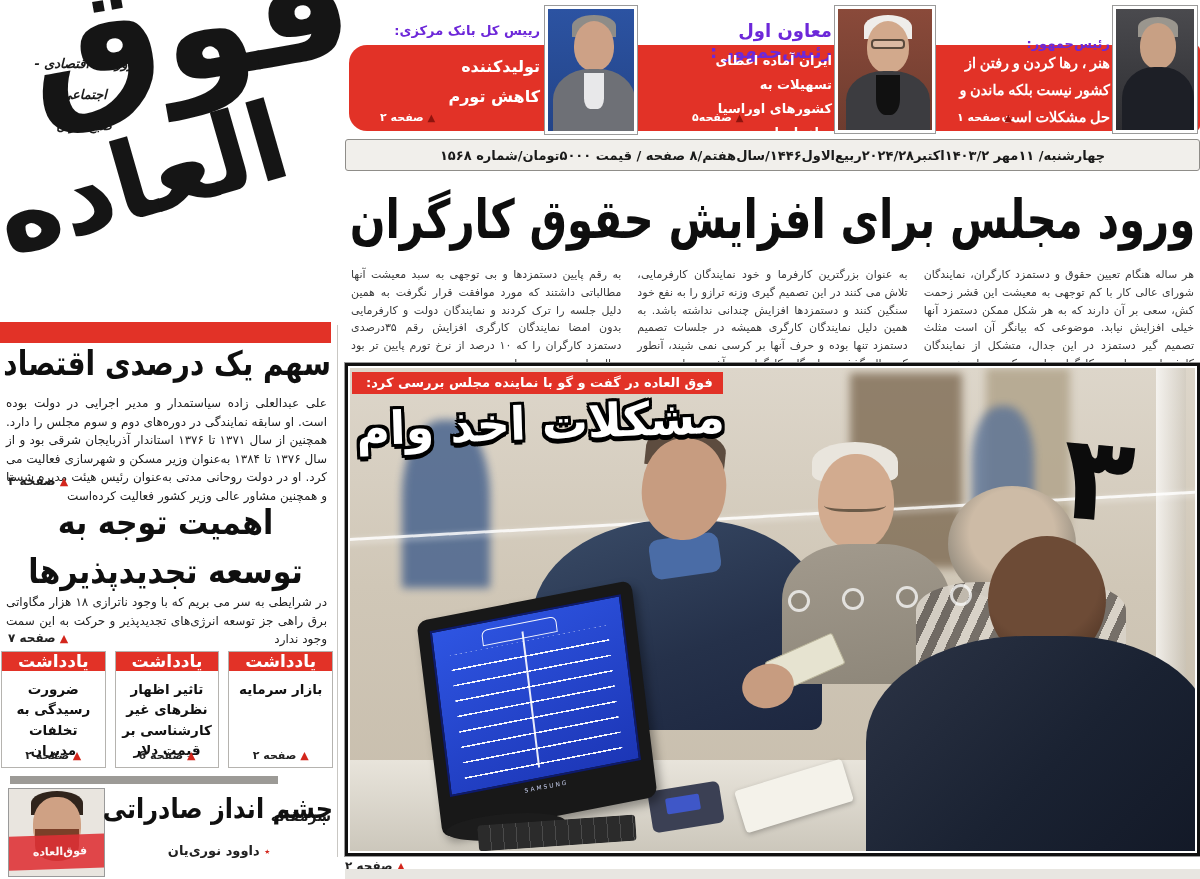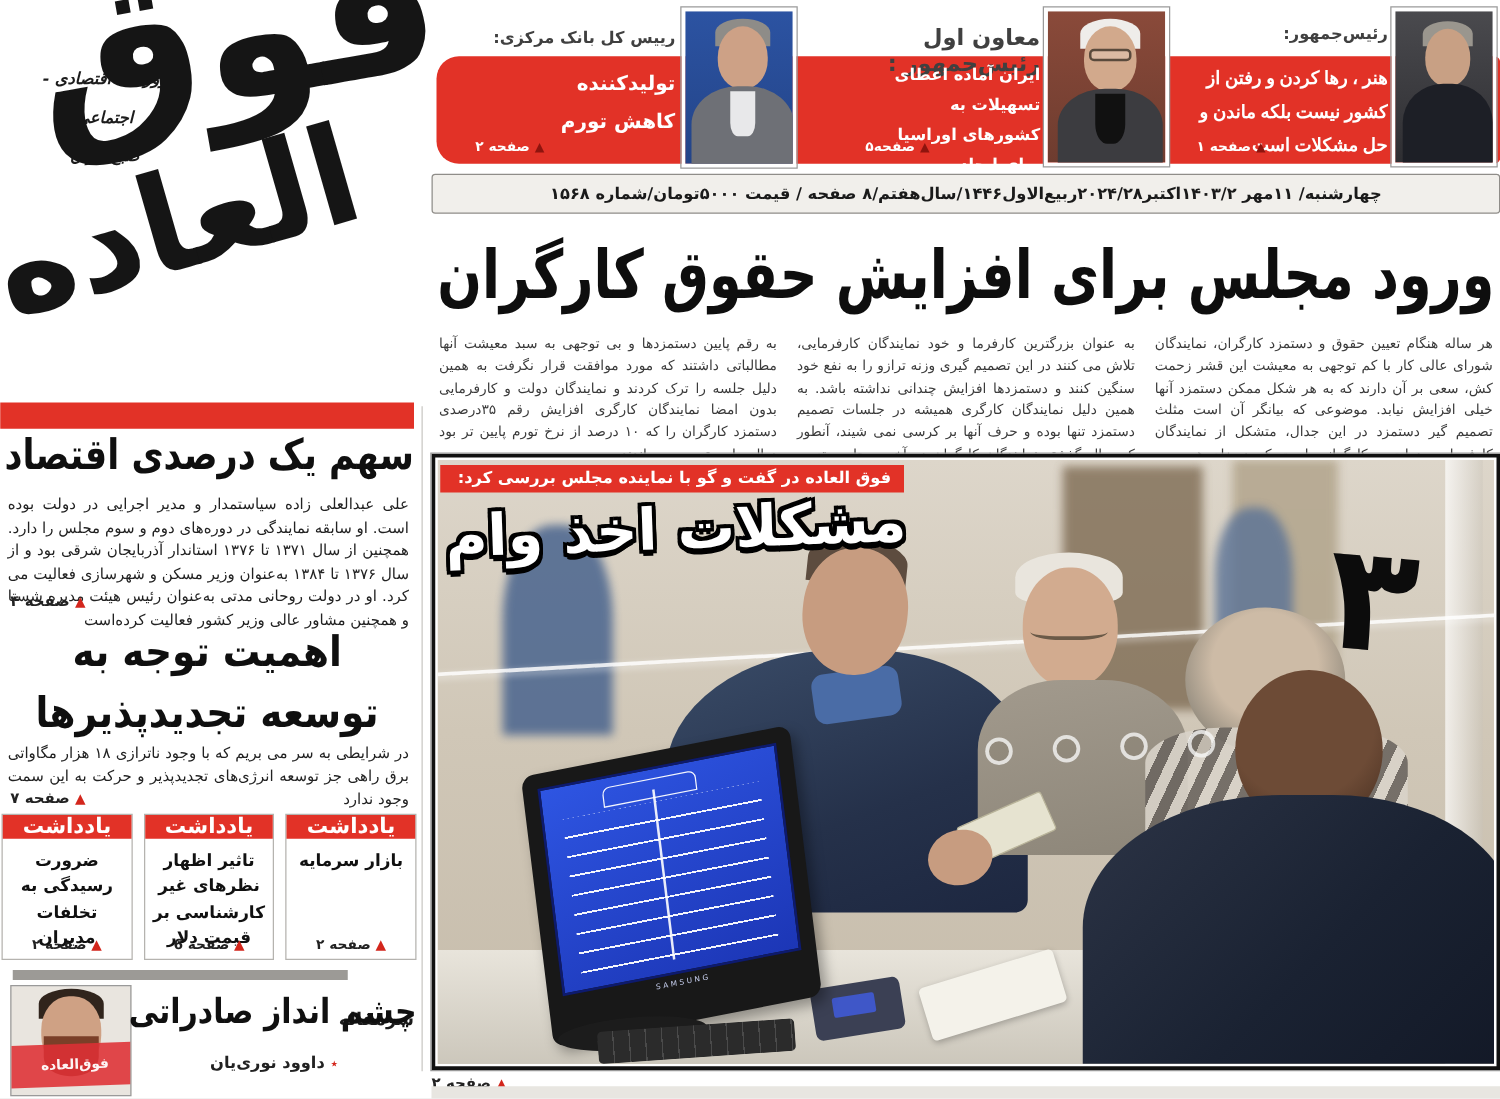--- a/index.html
+++ b/index.html
@@ -17,30 +17,30 @@
     font-size:13px; color:#1c1c1c; line-height:2.4; }
   .logo1 { right:-6px; top:-58px; font-size:150px; font-weight:bold; color:#151515;
     transform:rotate(-10deg); letter-spacing:-6px; }
   .logo2 { left:-8px; top:116px; font-size:108px; font-weight:bold; color:#151515;
     transform:rotate(-16deg); letter-spacing:-4px; }
 
   
   .top-row { left:345px; top:0; width:855px; height:140px; }
   .red-strip { left:4px; top:45px; width:851px; height:86px; background:#e23227;
     border-radius:18px 5px 5px 18px; }
-  .story-label { font-size:13px; font-weight:bold; color:#404040; text-align:right; }
+  .story-label { font-size:13px; font-weight:bold; color:#6d28d9; text-align:right; }
   .story-lines { font-weight:bold; color:#fff; text-align:right; }
   .story-lines div { line-height:1.85; }
   .page-ref-white { font-size:11px; font-weight:bold; color:#fff; }
   .page-ref-white .tri { color:#8e140e; font-size:10px; }
   .portrait { border:3px solid #fff; outline:1px solid #9a9a9a; overflow:hidden; }
   .head { position:absolute; border-radius:50% 50% 46% 46%; }
   .hair { position:absolute; border-radius:50% 50% 0 0; }
   .shoulders { position:absolute; border-radius:45% 45% 0 0; }
-  .s1-label { left:610px; top:20px; width:155px;text-align:right; }
+  .s1-label { left:610px; top:36px; width:155px;text-align:right; }
   .s1-text  { left:610px; top:50px; width:155px; font-size:14.5px;font-family:Liberation Serif, serif; }
   .s1-page  { left:612px; top:111px; }
   .s2-label { left:345px; top:20px; width:142px; font-size:18px; }
   .s2-text  { left:345px; top:49px; width:142px; font-size:13px; }
   .s2-page  { left:347px; top:111px; }
   .s3-label { left:20px;  top:23px; width:175px; }
   .s3-text  { left:20px;  top:52px; width:175px; font-size:16px; }
   .s3-page  { left:35px;  top:111px; }
 
   

